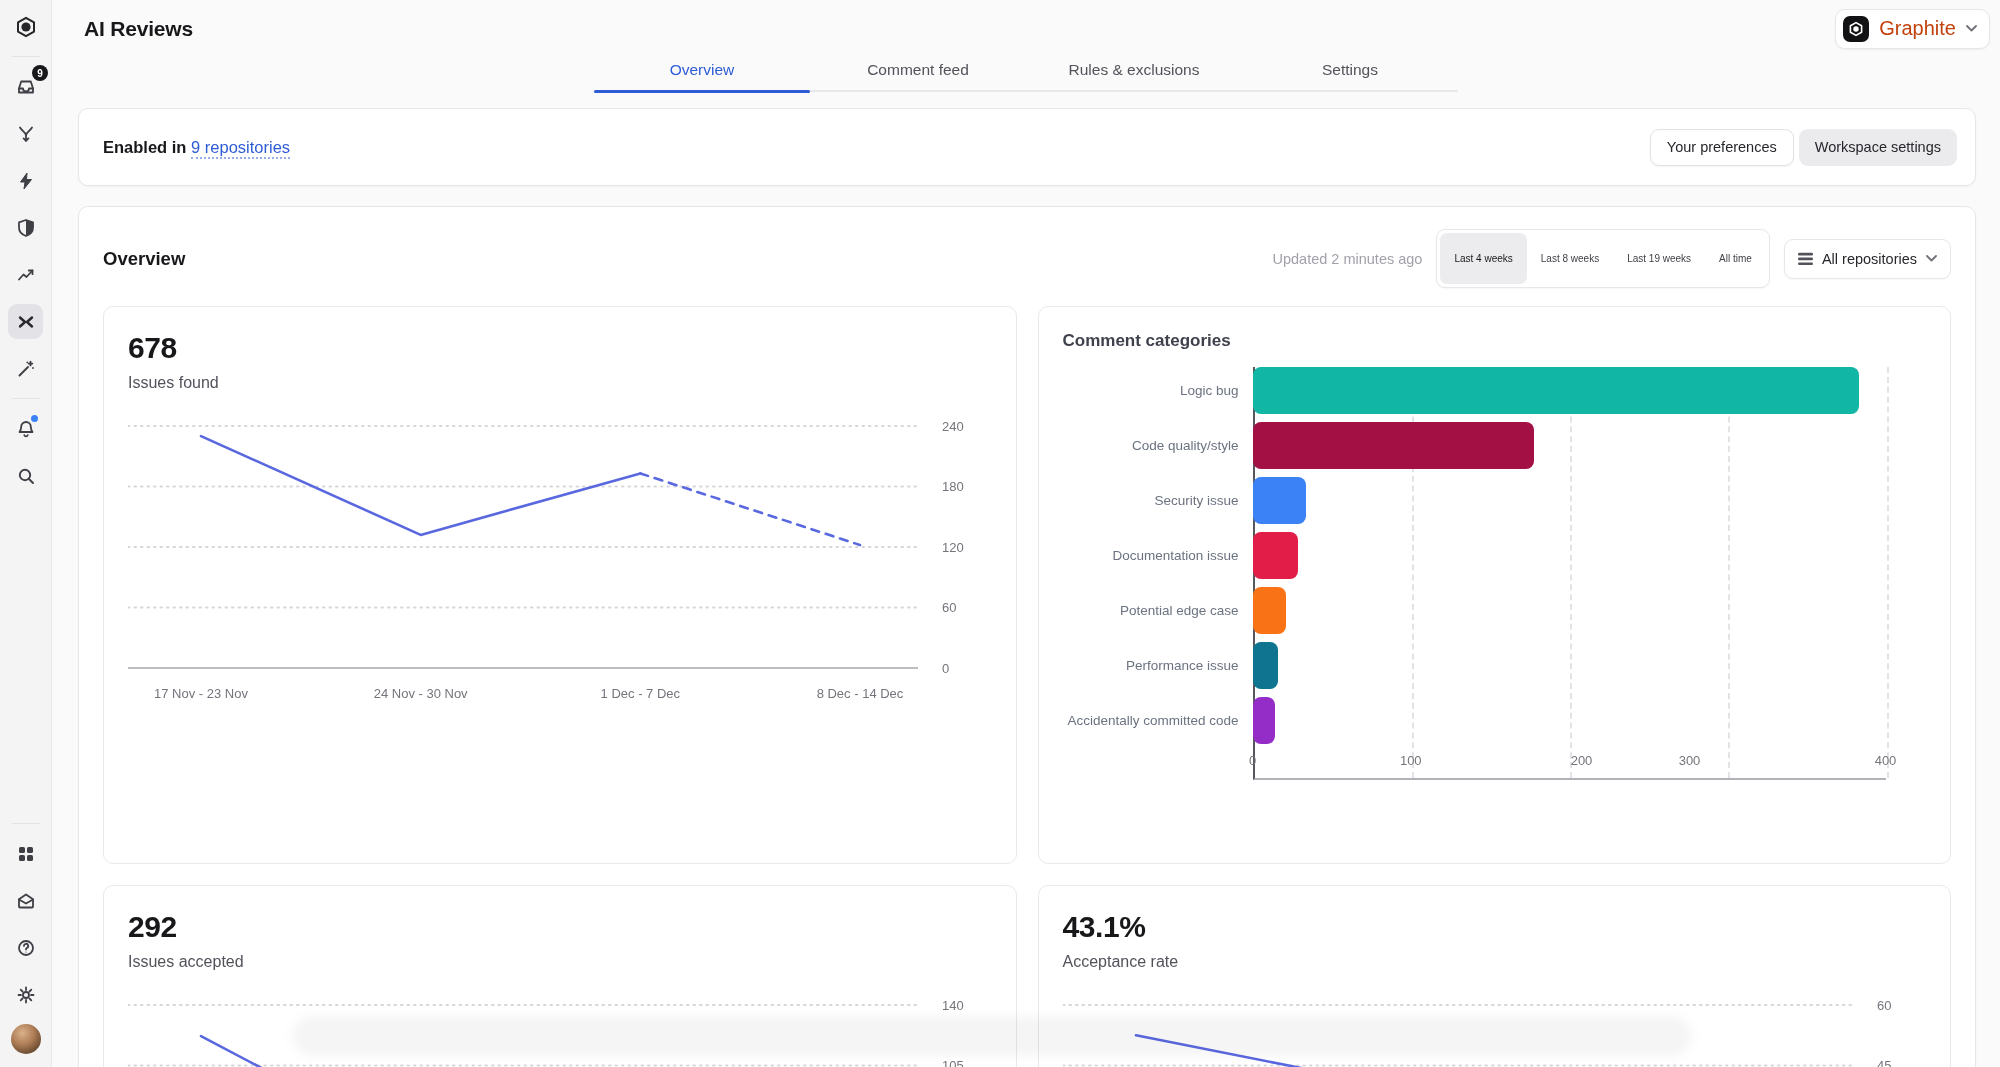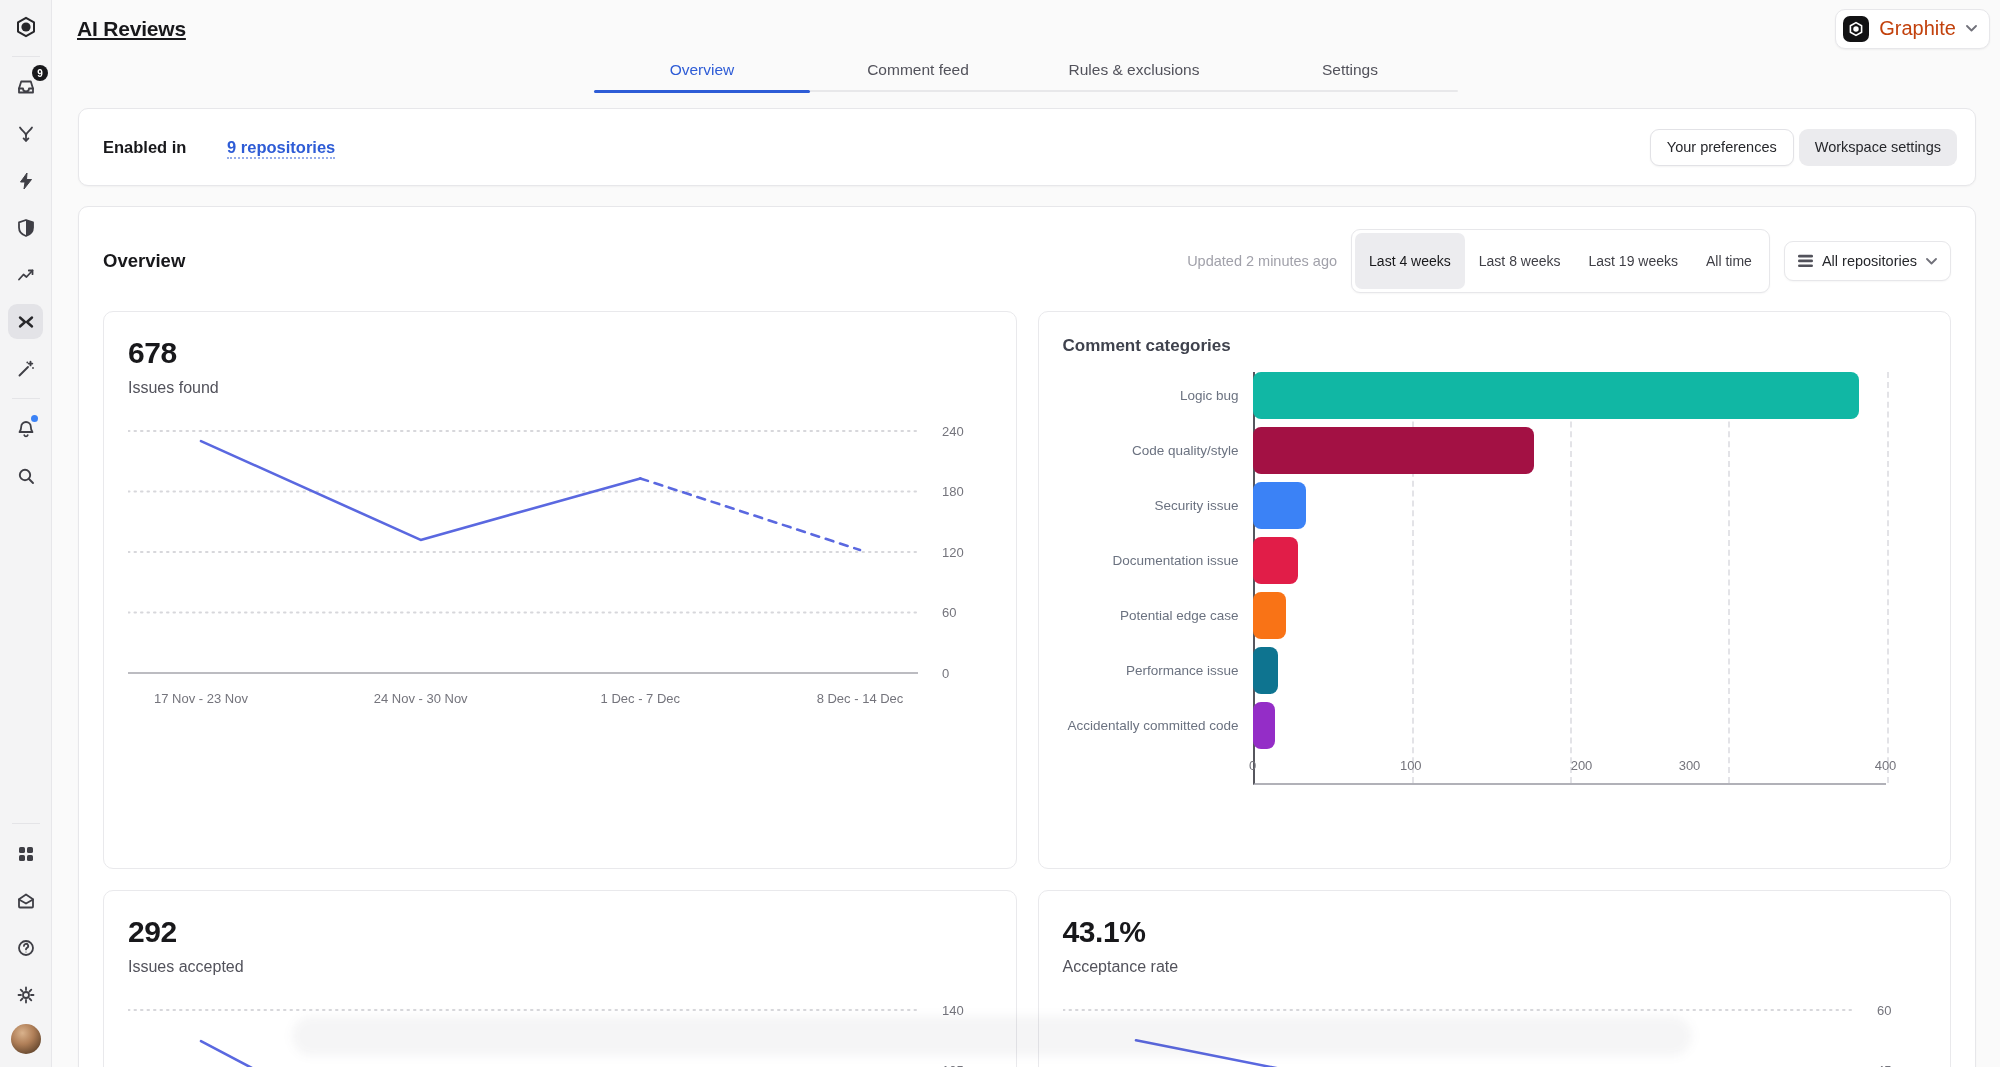--- a/index.html
+++ b/index.html
@@ -19,21 +19,21 @@
   .badge{position:absolute;top:-4px;right:-5px;min-width:16px;height:16px;border-radius:9px;
          background:#18181b;color:#fff;font-size:10px;font-weight:700;display:flex;
          align-items:center;justify-content:center;padding:0 3px;}
   .bell-dot{position:absolute;top:4px;right:5px;width:7px;height:7px;border-radius:50%;background:#3b82f6;}
   .avatar{width:30px;height:30px;border-radius:50%;border:none;cursor:pointer;padding:0;
           background:radial-gradient(circle at 38% 30%,#d9b28c 0%,#b07f58 40%,#6e4e33 75%,#3c2c1e 100%);}
 
   
   .content{margin-left:52px;position:relative;}
   .topbar{display:flex;align-items:center;justify-content:space-between;padding:9px 10px 0 24px;height:48px;}
-  .page-title{font-size:21px;font-weight:700;margin:1px;letter-spacing:-.2px;text-decoration:underline;}
+  .page-title{font-size:21px;font-weight:700;margin:8px;letter-spacing:-.2px;}
   .ws-btn{display:flex;align-items:center;gap:10px;background:#fff;border:1px solid #e7e7ea;
           border-radius:10px;height:40px;padding:0 12px 0 7px;cursor:pointer;
           box-shadow:0 1px 2px rgba(24,24,27,.05);font-family:inherit;}
   .ws-logo{width:26px;height:26px;border-radius:7px;background:#121214;display:flex;
            align-items:center;justify-content:center;}
   .ws-name{font-size:20px;color:#c2410c;font-weight:400;}
 
   
   .tabs{display:flex;justify-content:center;}
   .tabs-inner{display:flex;position:relative;}
@@ -42,38 +42,38 @@
        font-size:15.5px;color:#52525b;cursor:pointer;position:relative;}
   .tab.active{color:#2e5cd6;}
   .tab.active::after{content:'';position:absolute;left:0;right:0;bottom:-1px;height:3px;
        background:#2e5cd6;border-radius:3px;z-index:1;}
 
   
   .banner{margin:16px 24px 0 26px;height:78px;background:#fff;border:1px solid #e7e7ea;
           border-radius:10px;box-shadow:0 1px 2px rgba(24,24,27,.04);
           display:flex;align-items:center;justify-content:space-between;padding:0 18px 0 24px;}
   .banner-text{font-size:16.5px;font-weight:700;color:#18181b;}
-  .banner-link{color:#2e5cd6;font-weight:700;border-bottom:2px dotted rgba(46,92,214,.5);
-               padding-bottom:1px;cursor:pointer;margin-left:36px;}
+  .banner-link{color:#2e5cd6;font-weight:400;border-bottom:2px dotted rgba(46,92,214,.5);
+               padding-bottom:1px;cursor:pointer;}
   .banner-actions{display:flex;gap:5px;}
   .btn{height:37px;border-radius:9px;font-size:14.5px;font-weight:500;color:#26272b;
        display:inline-flex;align-items:center;padding:0 16px;border:none;cursor:pointer;font-family:inherit;}
   .btn.outline{background:#fff;border:1px solid #e2e2e6;box-shadow:0 1px 2px rgba(24,24,27,.05);}
   .btn.soft{background:#ebebee;}
 
   
   .panel{margin:20px 24px 0 26px;background:#fff;border:1px solid #e7e7ea;border-radius:10px;
          padding:22px 24px 24px;height:1400px;box-shadow:0 1px 2px rgba(24,24,27,.04);}
   .panel-head{display:flex;align-items:center;justify-content:space-between;}
   .panel-title{font-size:18.5px;font-weight:700;margin:0;}
   .controls{display:flex;align-items:center;gap:14px;}
   .updated{font-size:14.5px;color:#a1a1aa;}
   .seg{display:flex;align-items:center;background:#fff;border:1px solid #e7e7ea;border-radius:9px;
        padding:3px;box-shadow:0 1px 2px rgba(24,24,27,.04);}
-  .seg-item{padding:20px 14px;font-size:14px;color:#3f3f46;border-radius:7px;cursor:pointer;white-space:nowrap;}
+  .seg-item{padding:20px 14px;font-size:10px;color:#3f3f46;border-radius:7px;cursor:pointer;white-space:nowrap;}
   .seg-item.active{background:#ececef;color:#18181b;font-weight:500;}
   .repo-btn{display:flex;align-items:center;gap:9px;height:40px;padding:0 13px;border:1px solid #e7e7ea;
             border-radius:9px;background:#fff;font-size:14.5px;color:#26272b;cursor:pointer;
             box-shadow:0 1px 2px rgba(24,24,27,.04);font-family:inherit;}
 
   
   .cards{display:grid;grid-template-columns:1fr 1fr;gap:21px;margin-top:18px;}
   .card{background:#fff;border:1px solid #e9e9ec;border-radius:10px;padding:24px;min-height:558px;}
   .metric-value{font-size:30px;font-weight:700;letter-spacing:-.4px;color:#18181b;}
   .metric-label{font-size:16px;color:#52525b;margin-top:9px;}

